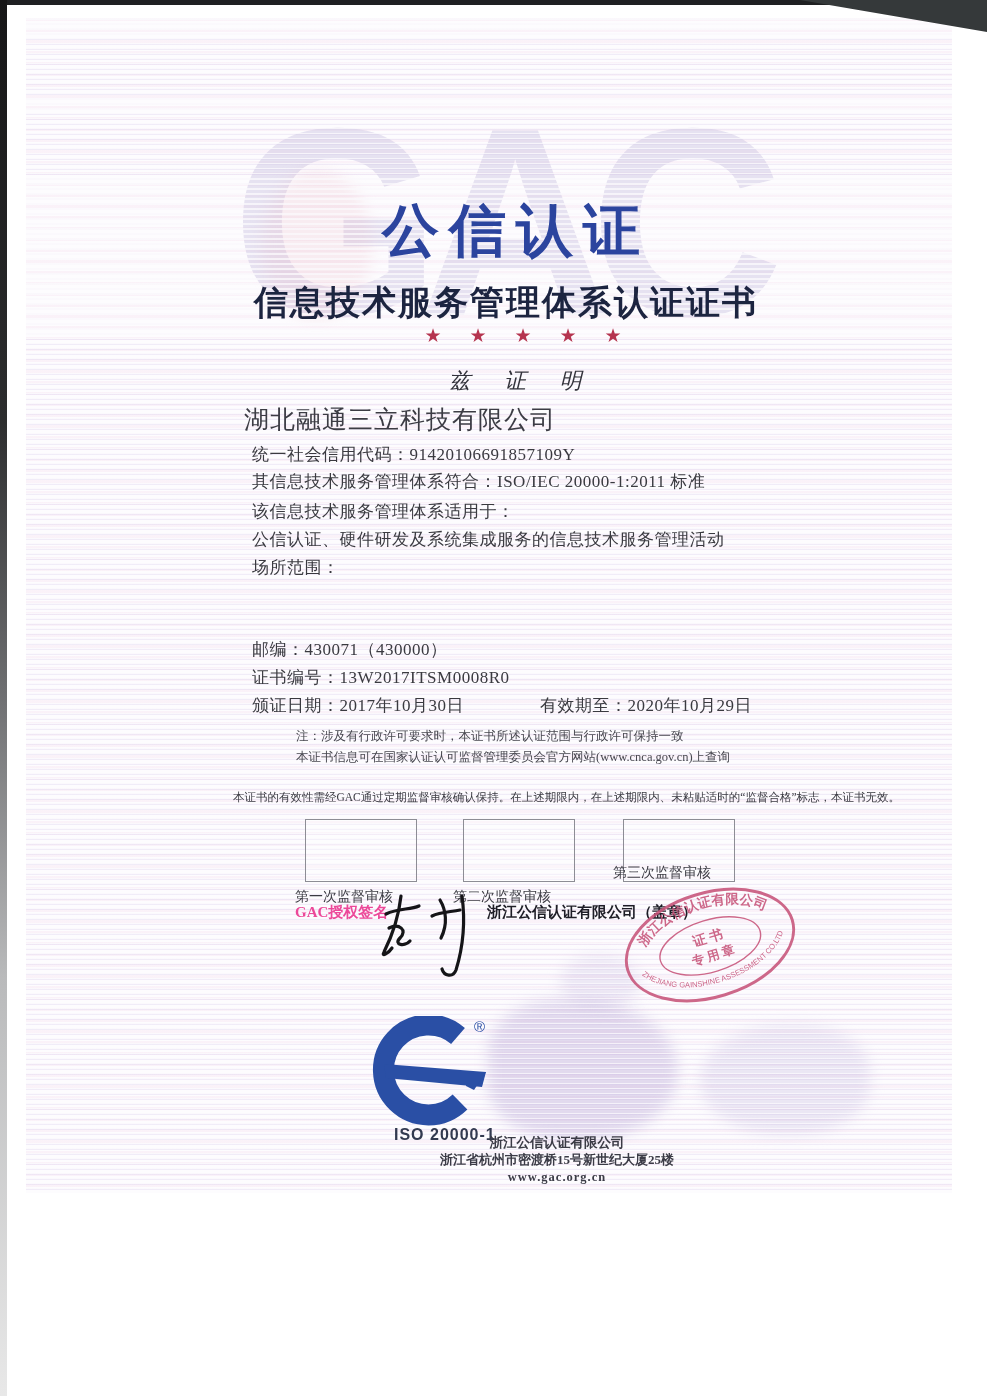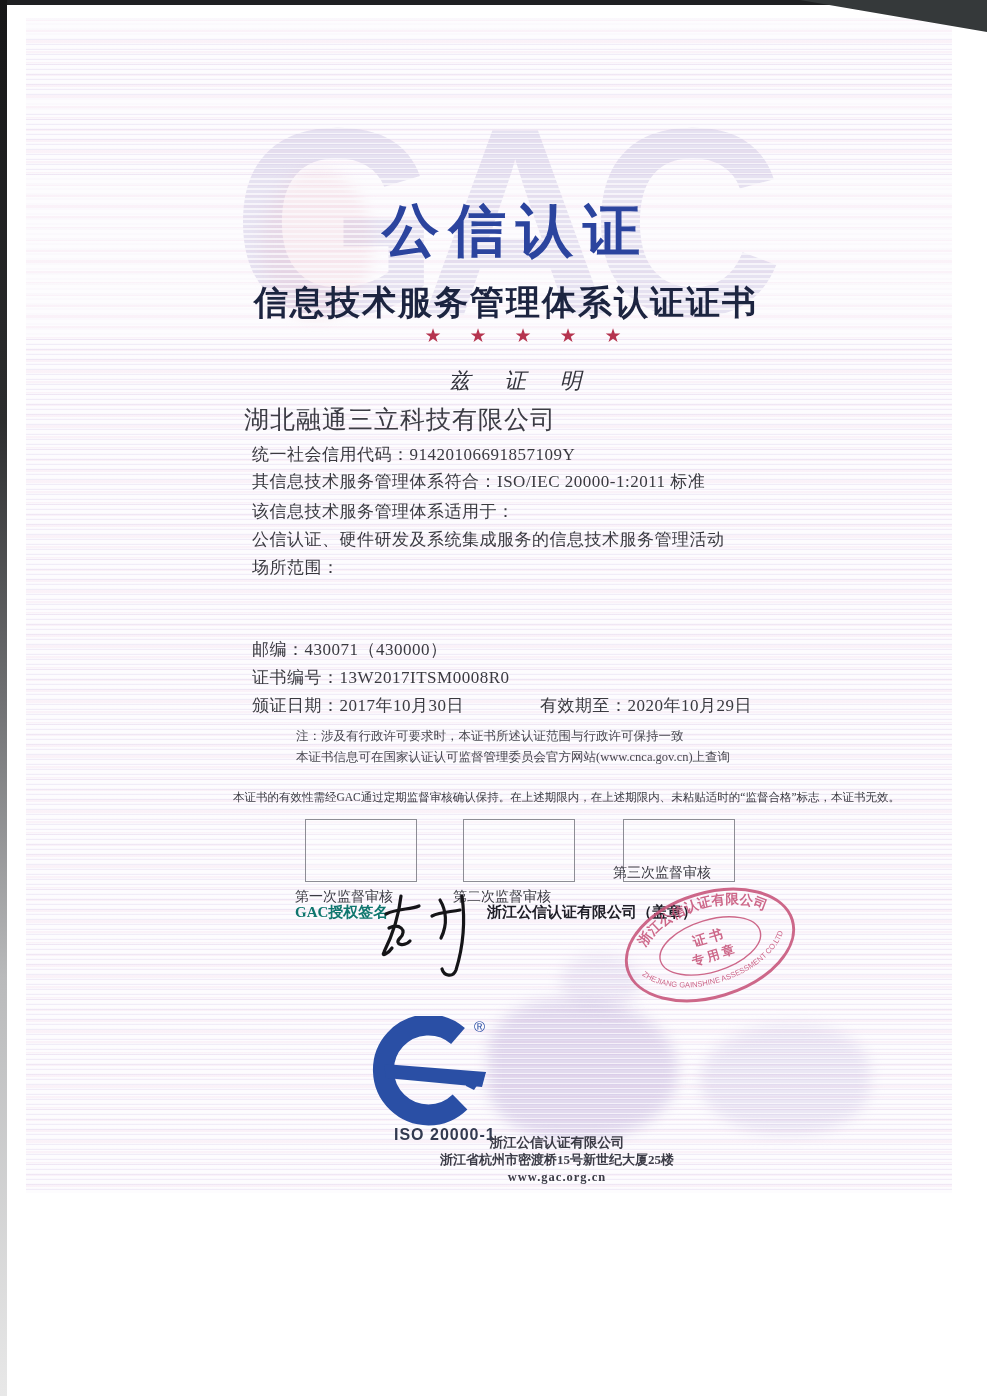--- a/index.html
+++ b/index.html
@@ -36,21 +36,21 @@
   .certify{font-size:22px;letter-spacing:14px;color:#33333b;transform:translateX(-50%);}
 
   .company{left:244px;font-size:25px;color:#3c3c44;letter-spacing:1px;}
   .bline{left:252px;font-size:17px;letter-spacing:.5px;color:#3a3a40;}
   .note{left:252px;font-size:12.5px;color:#47474f;margin-left:44px;}
   .validity{left:233px;font-size:11.5px;color:#3a3a42;}
 
   .svbox{position:absolute;width:110px;height:61px;border:1px solid #8d8d95;background:rgba(255,255,255,.25);}
   .svlabel{position:absolute;width:130px;text-align:left;font-size:14px;color:#3a3a42;}
 
-  .siglabel{font-size:15px;font-weight:700;color:#0f766e;}
+  .siglabel{font-size:15px;font-weight:700;color:#ec4899;}
   .footer-block{left:557px;top:1134px;transform:translateX(-50%);text-align:center;white-space:nowrap;
                 font-weight:700;color:#3b3b46;}
   .footer-block .f1{font-size:13.5px;line-height:17px;}
   .footer-block .f2{font-size:13px;line-height:17px;text-align:right;}
   .footer-block .f3{font-size:12.5px;line-height:18px;letter-spacing:1px;}
   .logo-caption{left:394px;top:1126px;font-family:"Liberation Sans","DejaVu Sans",sans-serif;
                 font-size:16px;font-weight:700;color:#323a50;letter-spacing:1px;}
 </style>
 </head>
 <body>

